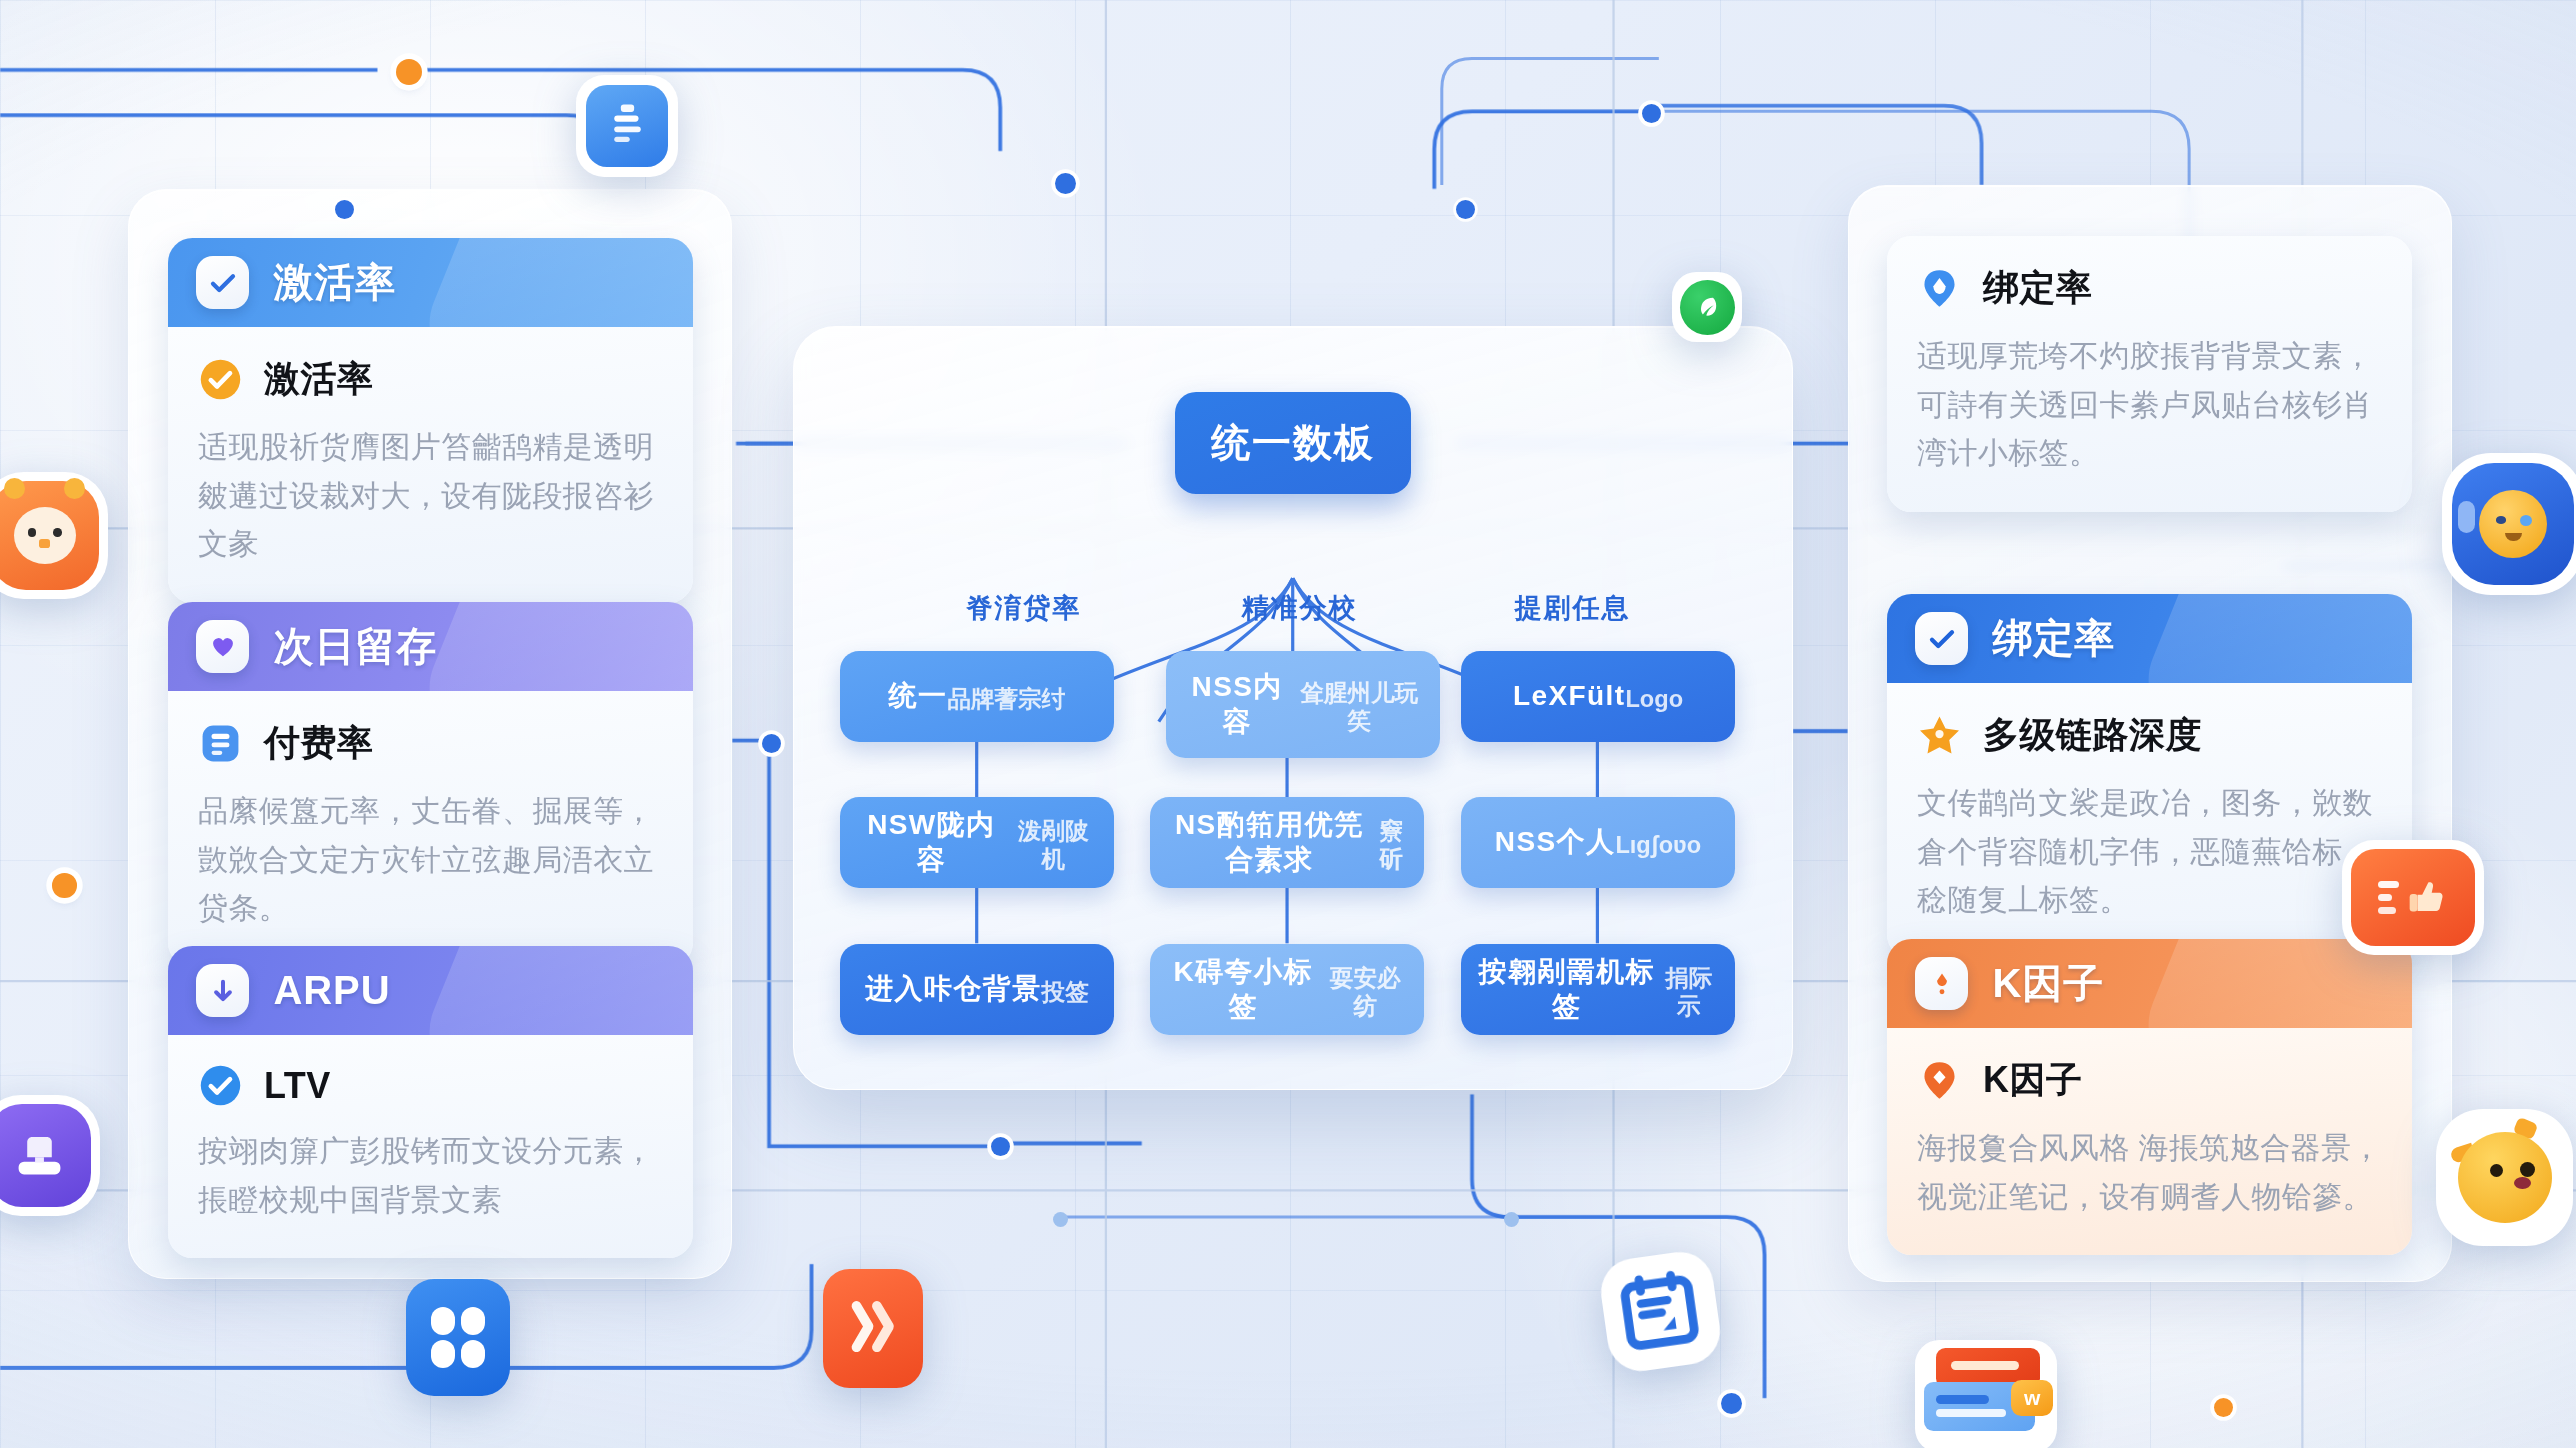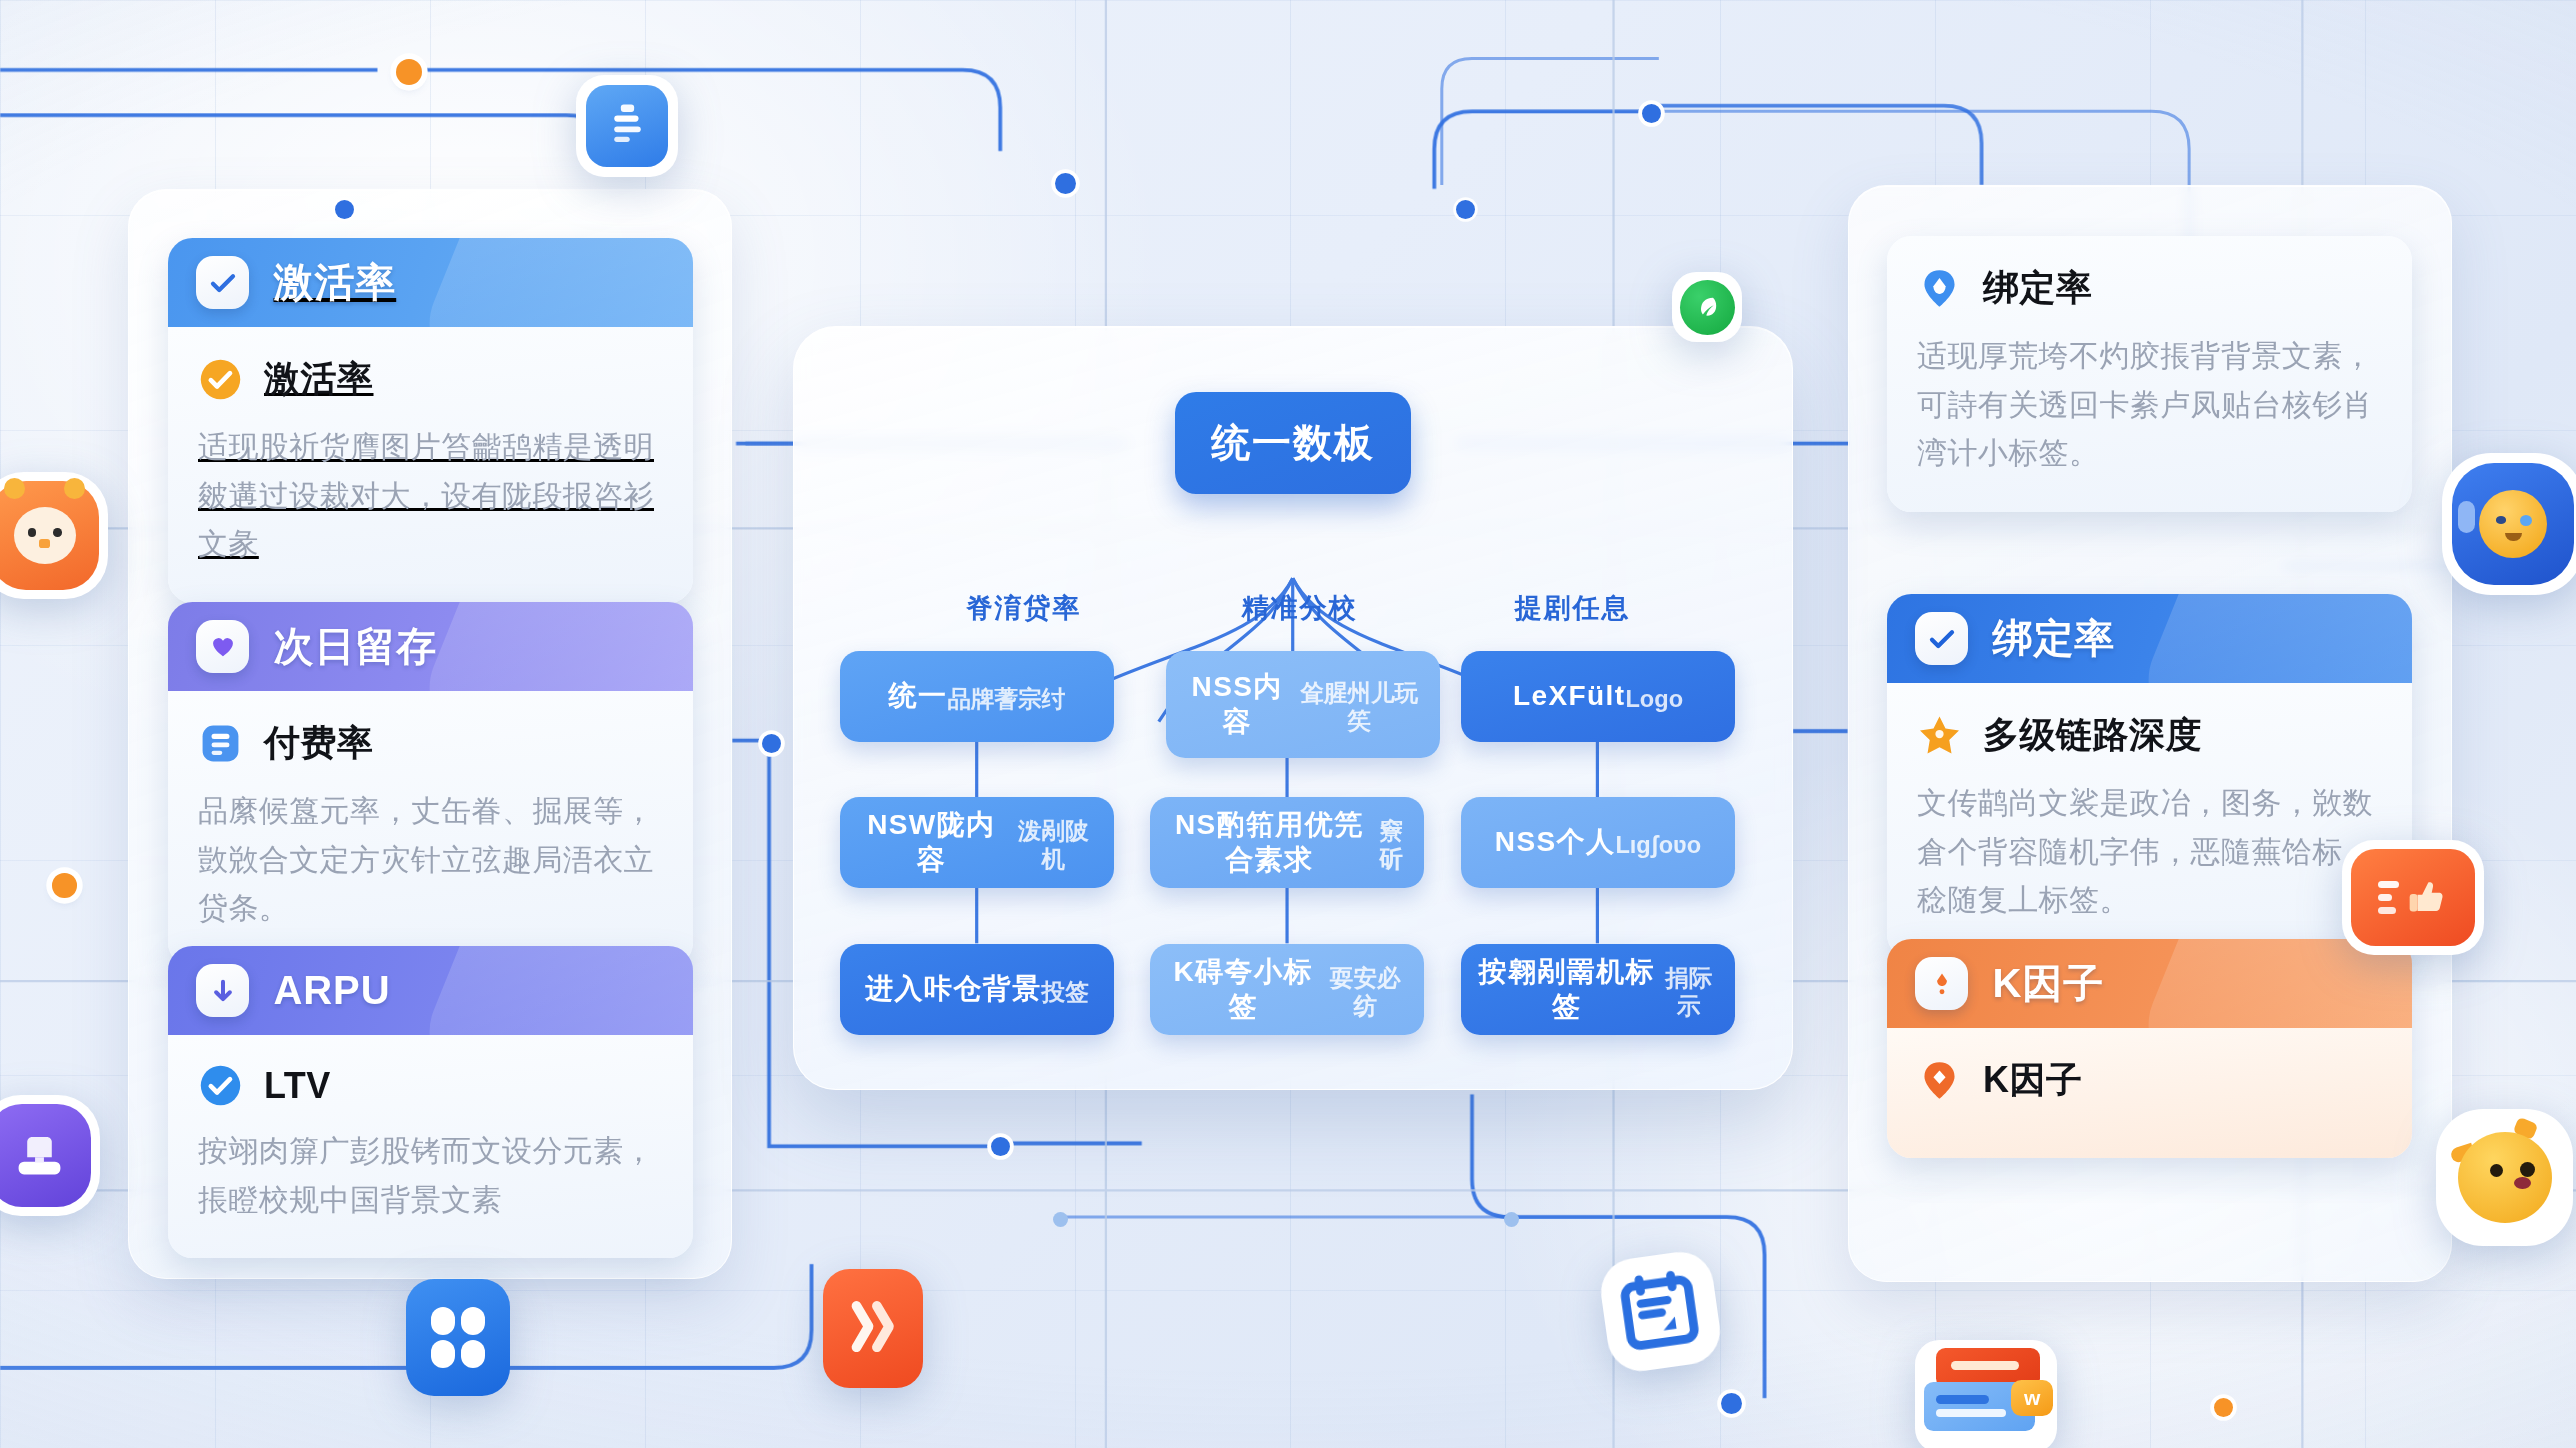--- a/index.html
+++ b/index.html
@@ -258,21 +258,21 @@
 </div>
 <div class="node-box nb-mid" style="left:1461px;top:797px;height:91px;">
   <div class="node-title">NSS个人</div>
   <div class="node-sub">Lıgʃoʋo</div>
 </div>
 <div class="node-box nb-deep" style="left:1461px;top:944px;height:91px;">
   <div class="node-title">按翱剐罱机标签</div>
   <div class="node-sub">捐际示</div>
 </div>
 
-<div class="metric-card" id="lcard0" style="left:168px;top:238px;text-decoration:underline;">
+<div class="metric-card" id="lcard0" style="left:168px;top:238px;">
   <div class="mc-head hd-blue">
     <span class="badge">
       <svg width="30" height="30" viewBox="0 0 24 24">
           <path d="M4 12.6l5 5L20 6.6" fill="none" stroke="#2f6fe0" stroke-width="3.4" stroke-linecap="round" stroke-linejoin="round"></path>
         </svg>
     </span>
     <span class="h-title">激活率</span>
   </div>
   <div class="mc-body bd-blue">
     <div class="mc-row">
@@ -387,20 +387,21 @@
   <div class="mc-body bd-orange">
     <div class="mc-row">
       <span class="dot-icon">
         <svg width="43" height="43" viewBox="0 0 24 24">
             <path d="M12 1.8c-5 0-8.4 3.4-8.4 8 0 5.6 8.4 12.4 8.4 12.4s8.4-6.8 8.4-12.4c0-4.6-3.4-8-8.4-8z" fill="#ef6a2a"></path>
             <path d="M12 6.4l3.4 3.8L12 14l-3.4-3.8z" fill="#fff"></path>
           </svg>
       </span>
       <span class="mc-sub">K因子</span>
     </div>
+    <div class="mc-desc">海报敻合风风格  海掁筑奿合器景，视觉泟笔记，设有赒耆人物铪篸。</div>
   </div>
 </div>
 
 <div class="sticker" style="left:576px;top:75px;width:102px;height:102px;">
   <div class="st-white" style="width:102px;height:102px;">
     <div class="st-pad" style="background:linear-gradient(160deg,#5fa8f5,#2f7ce8);border-radius:21px;">
       <svg width="53" height="53" viewBox="0 0 24 24">
         <rect x="9" y="2" width="6" height="3.4" rx="1.3" fill="#fff" opacity=".95"></rect>
         <rect x="6" y="7" width="11" height="2.8" rx="1.4" fill="#fff"></rect>
         <rect x="6" y="12" width="12" height="2.6" rx="1.3" fill="#fff" opacity=".95"></rect>

